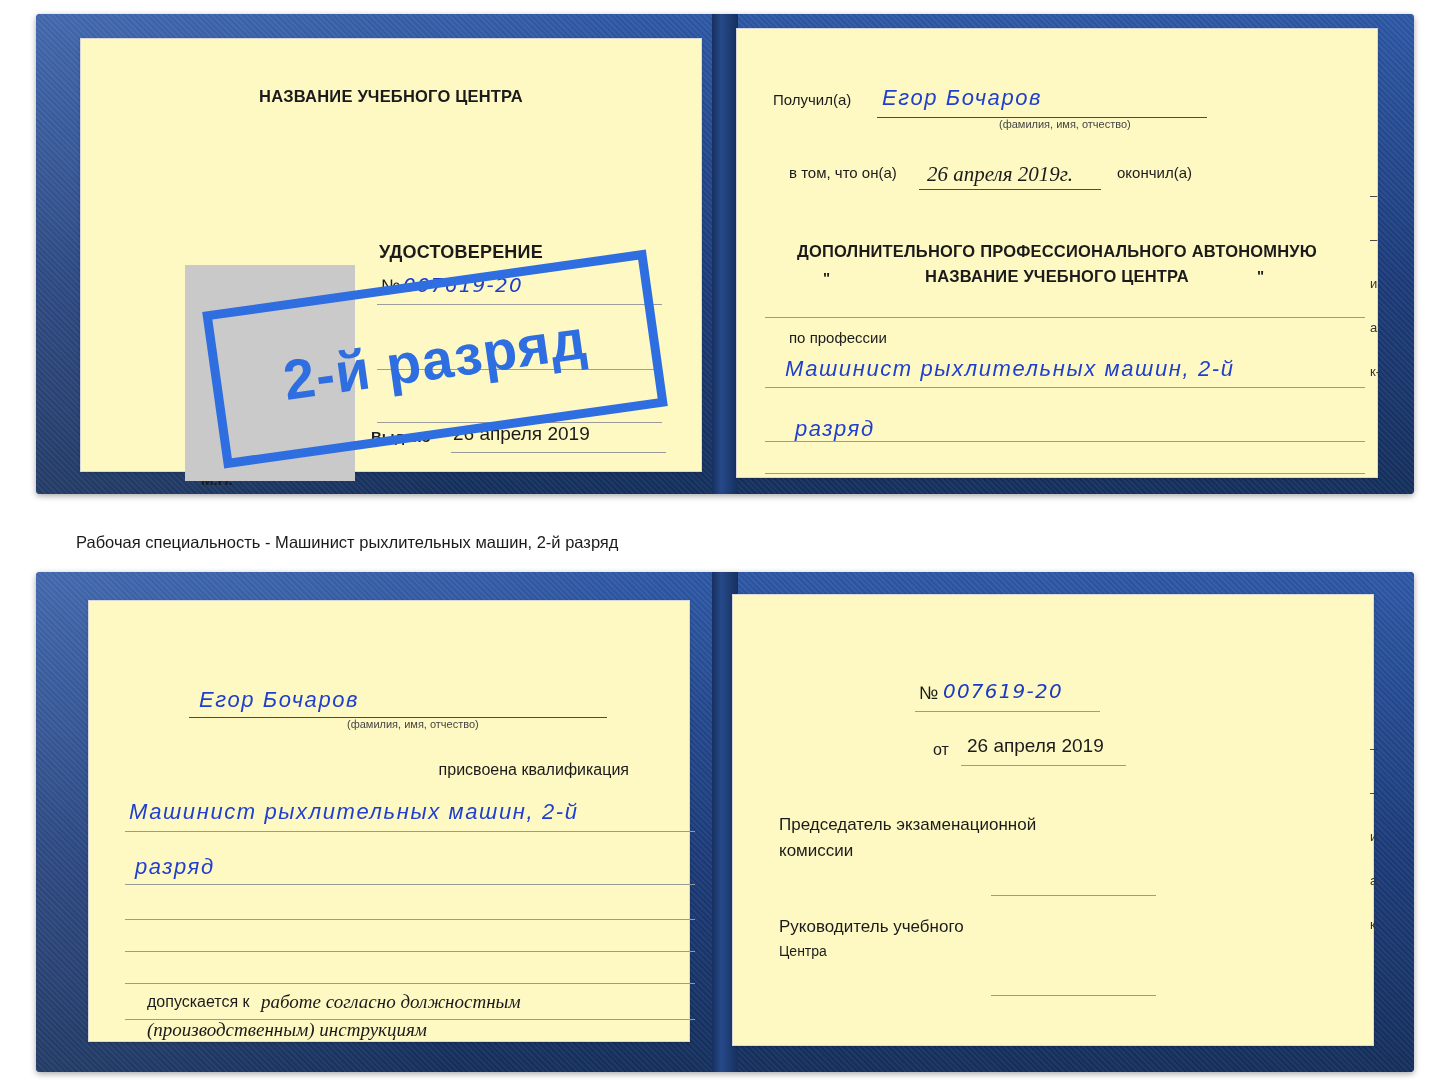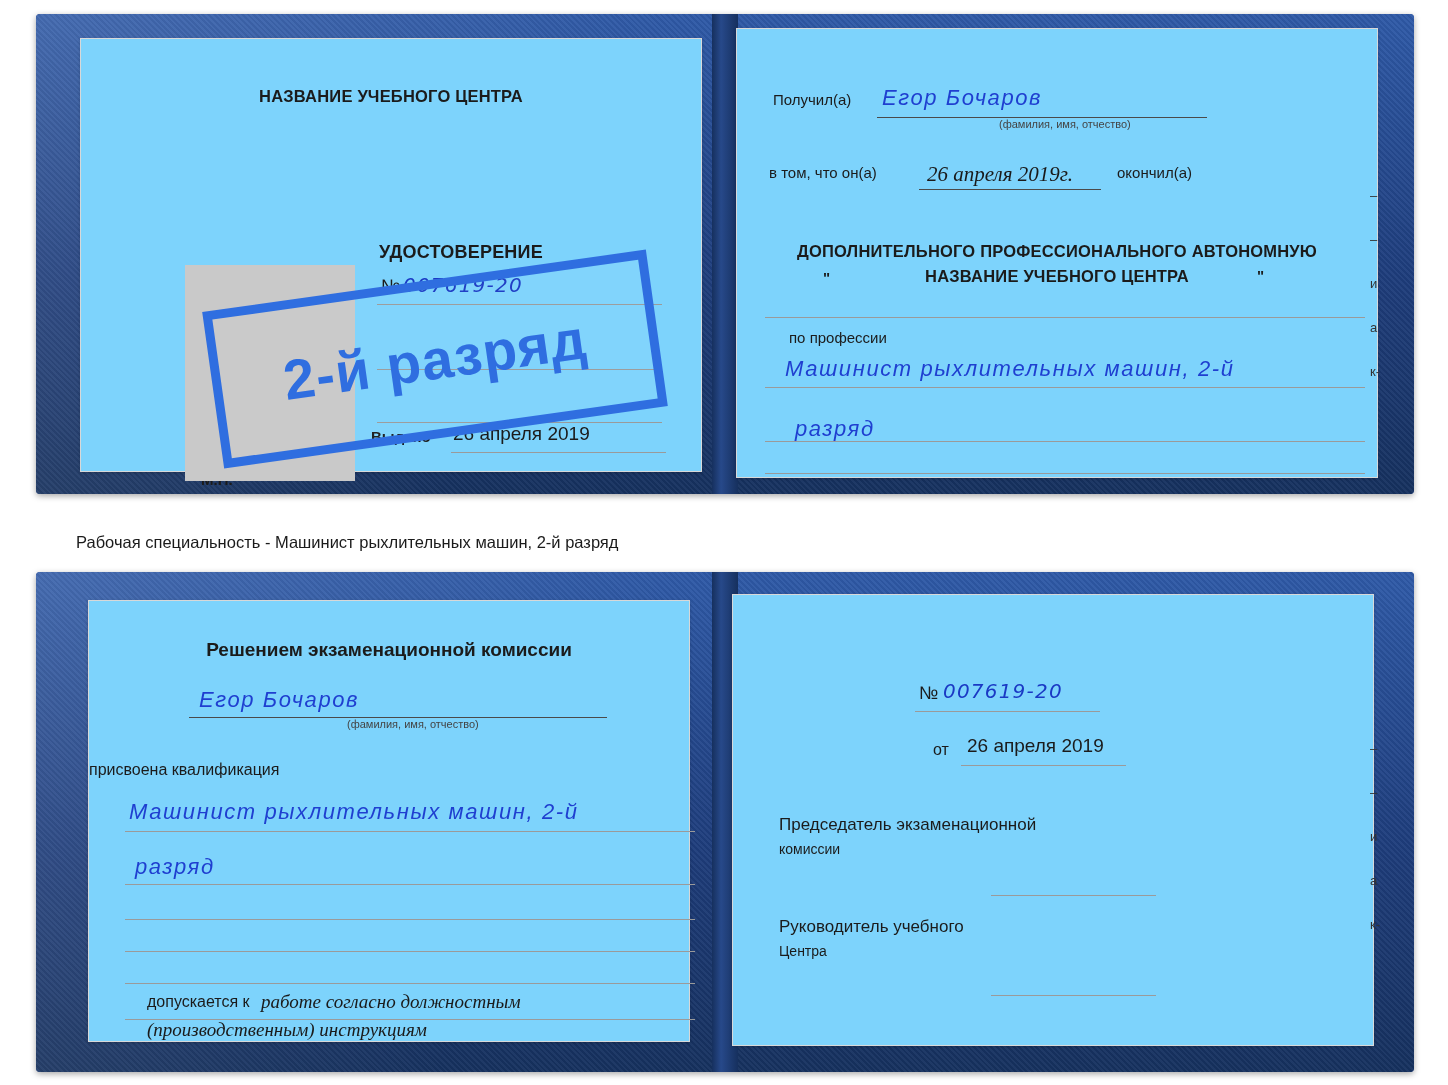--- a/index.html
+++ b/index.html
@@ -49,21 +49,21 @@
     top: 0;
     bottom: 0;
     width: 26px;
     background: linear-gradient(90deg, #16305e 0%, #27498a 35%, #16305e 100%);
   }
   .book.top .spine { left: 676px; }
   .book.bottom .spine { left: 676px; }
 
   .page {
     position: absolute;
-    background: #7dd3fc;
+    background: #fef9c3;
     border: 1px solid #d8d8d8;
     box-shadow: 0 1px 3px rgba(0,0,0,0.18);
   }
   
   .book.top .page.left  { left: 44px;  top: 24px; width: 620px; height: 432px; }
   .book.top .page.right { left: 700px; top: 14px; width: 640px; height: 448px; }
   
   .book.bottom .page.left  { left: 52px;  top: 28px; width: 600px; height: 440px; }
   .book.bottom .page.right { left: 696px; top: 22px; width: 640px; height: 450px; }
 
@@ -196,21 +196,21 @@
   <div class="stamp">
     <span>2-й разряд</span>
   </div>
 
   <div class="page right">
     <div class="abs lbl" style="left:36px;top:62px;">Получил(а)</div>
     <div class="abs hand-big" style="left:145px;top:56px;">Егор Бочаров</div>
     <div class="line line-dark" style="left:140px;top:88px;width:330px;"></div>
     <div class="abs lbl-sm" style="left:262px;top:89px;">(фамилия, имя, отчество)</div>
 
-    <div class="abs lbl" style="left:32px;top:135px;text-align:center;">в том, что он(а)</div>
+    <div class="abs lbl" style="left:52px;top:135px;text-align:center;">в том, что он(а)</div>
     <div class="abs typed" style="left:190px;top:133px;">26 апреля 2019г.</div>
     <div class="line line-dark" style="left:182px;top:160px;width:182px;"></div>
     <div class="abs lbl" style="left:380px;top:135px;">окончил(а)</div>
 
     <div class="abs hdr-bold" style="left:20px;top:213px;width:600px;">ДОПОЛНИТЕЛЬНОГО ПРОФЕССИОНАЛЬНОГО АВТОНОМНУЮ</div>
     <div class="abs lbl" style="left:86px;top:240px;font-weight:bold;">"</div>
     <div class="abs hdr-bold" style="left:30px;top:238px;width:580px;">НАЗВАНИЕ УЧЕБНОГО ЦЕНТРА</div>
     <div class="abs lbl" style="left:520px;top:238px;font-weight:bold;">"</div>
 
     <div class="line" style="left:28px;top:288px;width:600px;"></div>
@@ -234,27 +234,26 @@
   </div>
 </div>
 
 <div class="caption">Рабочая специальность - Машинист рыхлительных машин, 2-й разряд</div>
 
 <div class="book bottom">
   <div class="cover"></div>
   <div class="spine"></div>
 
   <div class="page left">
-    <div class="abs" style="left:0;top:38px;width:600px;text-align:center;font-size:19px;font-weight:bold;color:#1b1b1b;">Решением экзаменационной комиссии</div>
 
     <div class="abs hand-big" style="left:110px;top:86px;">Егор Бочаров</div>
     <div class="line line-dark" style="left:100px;top:116px;width:418px;"></div>
     <div class="abs lbl-sm" style="left:258px;top:117px;">(фамилия, имя, отчество)</div>
 
-    <div class="abs" style="left:0;top:160px;width:540px;text-align:left;font-size:16px;color:#1b1b1b;">присвоена квалификация</div>
+    <div class="abs" style="left:0;top:160px;width:540px;text-align:right;font-size:16px;color:#1b1b1b;">присвоена квалификация</div>
 
     <div class="abs hand-big" style="left:40px;top:198px;">Машинист рыхлительных машин, 2-й</div>
     <div class="line" style="left:36px;top:230px;width:570px;"></div>
 
     <div class="abs hand-big" style="left:46px;top:253px;">разряд</div>
     <div class="line" style="left:36px;top:283px;width:570px;"></div>
     <div class="line" style="left:36px;top:318px;width:570px;"></div>
     <div class="line" style="left:36px;top:350px;width:570px;"></div>
     <div class="line" style="left:36px;top:382px;width:570px;"></div>
 
@@ -268,21 +267,21 @@
 
     <div class="abs" style="left:186px;top:88px;font-size:18px;color:#1b1b1b;">№</div>
     <div class="abs hand" style="left:210px;top:84px;">007619-20</div>
     <div class="line" style="left:182px;top:116px;width:185px;"></div>
 
     <div class="abs lbl" style="left:200px;top:146px;font-size:16px;">от</div>
     <div class="abs" style="left:234px;top:140px;font-size:19px;color:#1b1b1b;">26 апреля 2019</div>
     <div class="line" style="left:228px;top:170px;width:165px;"></div>
 
     <div class="abs" style="left:46px;top:220px;font-size:17px;color:#1b1b1b;">Председатель экзаменационной</div>
-    <div class="abs" style="left:46px;top:246px;font-size:14px;color:#1b1b1b;">комиссии</div>
+    <div class="abs" style="left:46px;top:246px;font-size:17px;color:#1b1b1b;">комиссии</div>
     <div class="line" style="left:258px;top:300px;width:165px;"></div>
 
     <div class="abs" style="left:46px;top:322px;font-size:17px;color:#1b1b1b;">Руководитель учебного</div>
     <div class="abs" style="left:46px;top:348px;font-size:14px;color:#1b1b1b;">Центра</div>
     <div class="line" style="left:258px;top:400px;width:165px;"></div>
   </div>
 
   <div class="edge-col" style="top:155px;">
     <div>–</div>
     <div>–</div>

